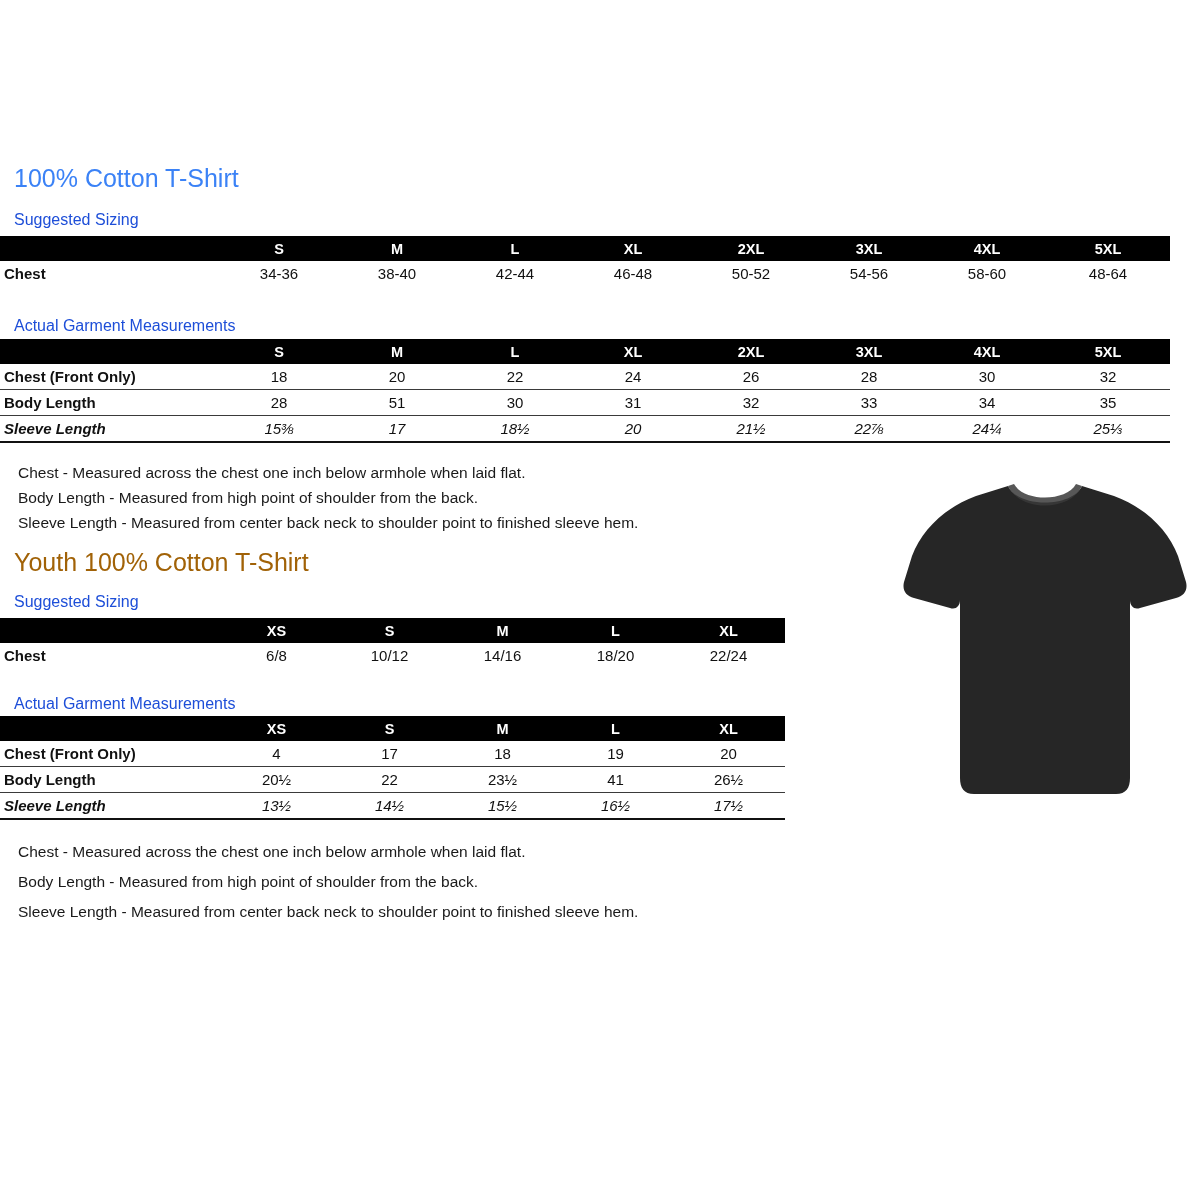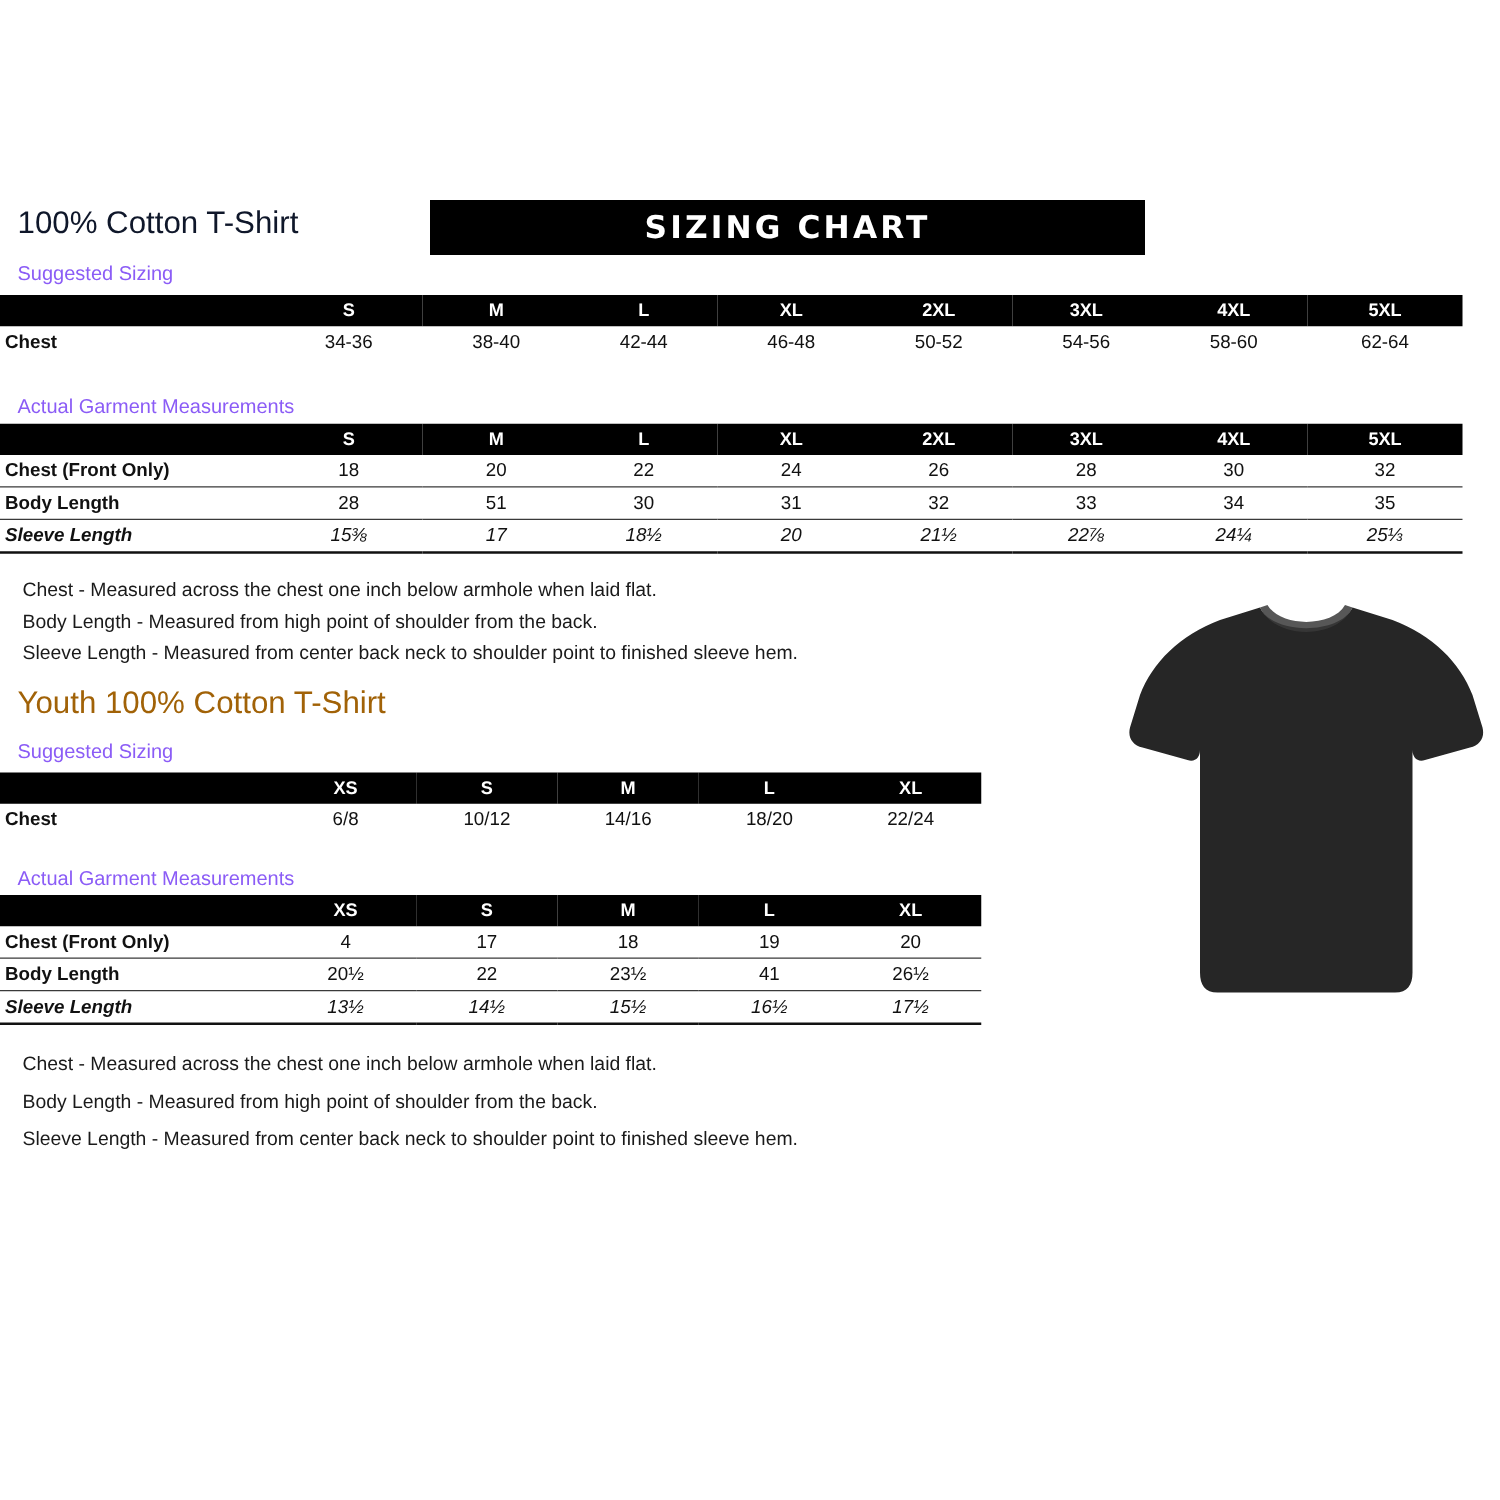--- a/index.html
+++ b/index.html
@@ -30,21 +30,21 @@
     top: 160px;
     width: 1175px;
     height: 44px;
   }
   .title-main {
     position: absolute;
     left: 0;
     top: 4px;
     font-size: 25px;
     letter-spacing: 0px;
-    color: #0f172a;
+    color: #3b82f6;
     white-space: nowrap;
   }
   .sizing-banner {
     position: absolute;
     left: 330px;
     top: 0px;
     width: 572px;
     height: 44px;
     background: #000000;
   }
@@ -55,21 +55,21 @@
     font-weight: bold;
     font-size: 25px;
     letter-spacing: 2.5px;
     line-height: 44px;
     font-family: "DejaVu Sans", sans-serif;
   }
 
   .sub-label {
     position: absolute;
     font-size: 16px;
-    color: #8b5cf6;
+    color: #1d4ed8;
   }
 
   
   .tbl {
     position: absolute;
     border-collapse: collapse;
     table-layout: fixed;
     font-size: 15px;
   }
   .tbl th, .tbl td {
@@ -138,23 +138,20 @@
     height: 330px;
   }
 </style>
 </head>
 <body>
 
 <div class="page">
 
   <div class="header-row">
     <div class="title-main">100% Cotton T-Shirt</div>
-    <div class="sizing-banner">
-      <span>SIZING CHART</span>
-    </div>
   </div>
 
   <div class="sub-label" style="left:14px; top:211px;">Suggested Sizing</div>
 
   <table class="tbl single" id="adult-suggested-table" style="left:0px; top:236px; width:1170px;">
     <colgroup>
       <col style="width:220px">
         <col style="width:118px">
         <col style="width:118px">
         <col style="width:118px">
@@ -180,21 +177,21 @@
     <tbody>
       <tr>
         <td class="lbl">Chest</td>
         <td>34-36</td>
         <td>38-40</td>
         <td>42-44</td>
         <td>46-48</td>
         <td>50-52</td>
         <td>54-56</td>
         <td>58-60</td>
-        <td>62-64</td>
+        <td>48-64</td>
       </tr>
     </tbody>
   </table>
 
   <div class="sub-label" style="left:14px; top:317px;">Actual Garment Measurements</div>
 
   <table class="tbl ruled" id="adult-actual-table" style="left:0px; top:339px; width:1170px;">
     <colgroup>
       <col style="width:220px">
         <col style="width:118px">

